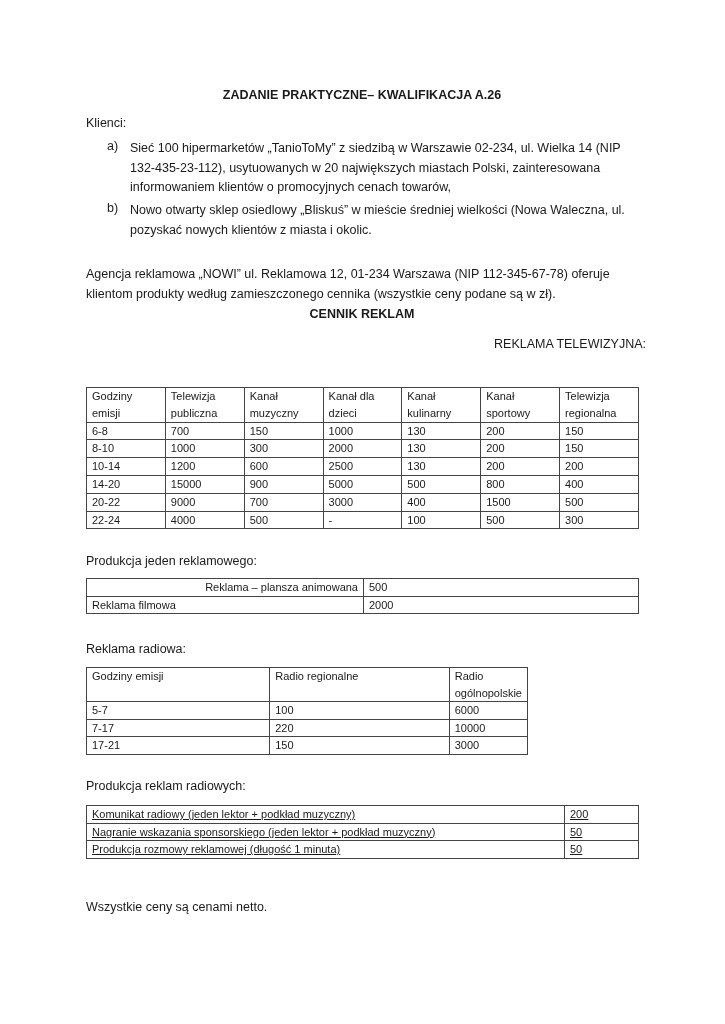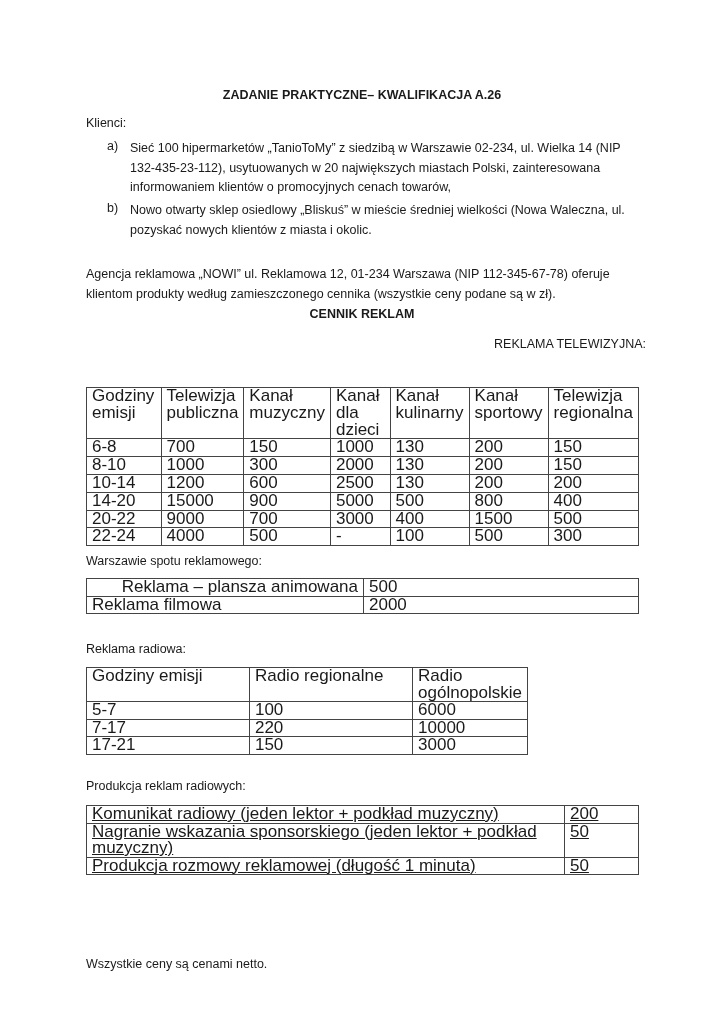--- a/index.html
+++ b/index.html
@@ -5,21 +5,21 @@
   html, body { margin: 0; padding: 0; background: #ffffff; }
   body {
     width: 725px; height: 1024px; position: relative; overflow: hidden;
     font-family: "Liberation Sans", sans-serif; color: #1a1a1a; font-size: 12.5px;
   }
   .abs { position: absolute; }
   .title { font-weight: bold; text-align: center; left: 86px; width: 552px; }
   .p { left: 86px; width: 560px; line-height: 20px; }
   .li { left: 130px; width: 500px; line-height: 19.5px; }
   .li-mark { left: 107px; }
-  table { position: absolute; border-collapse: collapse; font-size: 17px; }
+  table { position: absolute; border-collapse: collapse; font-size: 11px; }
   td { border: 1px solid #444; padding: 0 5px; vertical-align: top; line-height: 16.5px; height: 16.5px; }
   .tv td { line-height: 16.8px; }
 </style>
 </head>
 <body>
 
 <div>
 
   <div class="abs title" style="top:88px;">ZADANIE PRAKTYCZNE– KWALIFIKACJA A.26</div>
 
@@ -129,21 +129,21 @@
           <td>4000</td>
           <td>500</td>
           <td>-</td>
           <td>100</td>
           <td>500</td>
           <td>300</td>
     </tr>
   </tbody>
     </table>
 
-  <div class="abs p" style="top:551px;">Warszawie spotu reklamowego:</div>
+  <div class="abs p" style="top:551px;">Produkcja jeden reklamowego:</div>
 
   <table style="left:86px; top:578px; width:553px;">
     <tbody>
         <tr>
       <td style="width:266px;text-align:right;">Reklama – plansza animowana</td>
       <td>500</td>
     </tr>
     <tr>
       <td>Reklama filmowa</td>
       <td>2000</td>
@@ -190,15 +190,15 @@
       <td>Nagranie wskazania sponsorskiego (jeden lektor + podkład muzyczny)</td>
       <td>50</td>
     </tr>
     <tr>
       <td>Produkcja rozmowy reklamowej (długość 1 minuta)</td>
       <td>50</td>
     </tr>
   </tbody>
     </table>
 
-  <div class="abs p" style="top:954px;">Wszystkie ceny są cenami netto.</div>
+  <div class="abs p" style="top:897px;">Wszystkie ceny są cenami netto.</div>
 
 </div>
 
 </body></html>

